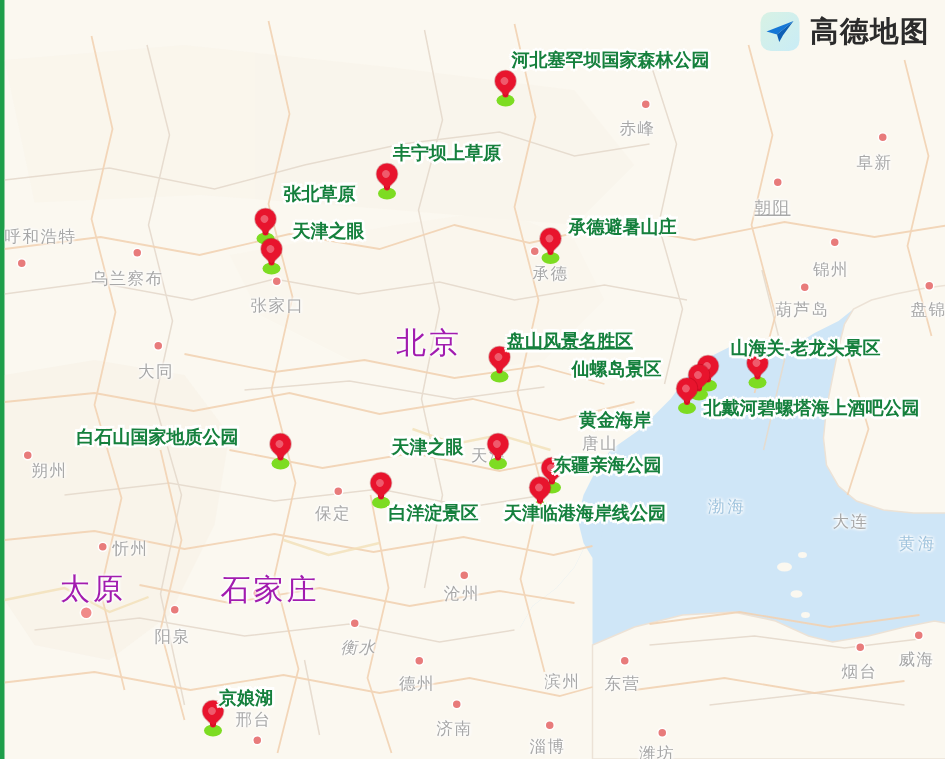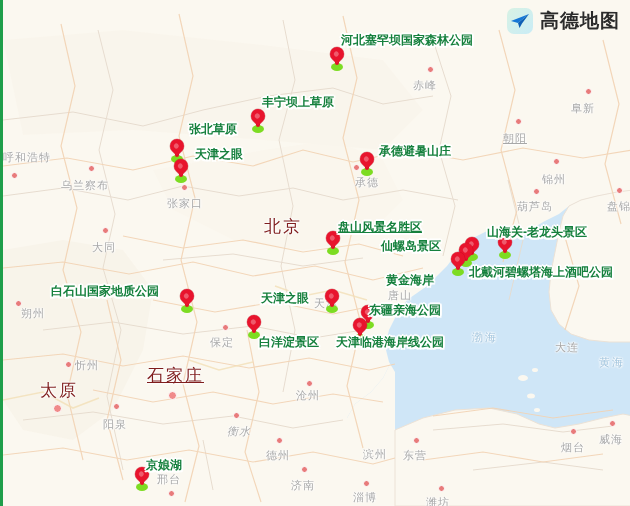--- a/index.html
+++ b/index.html
@@ -17,21 +17,21 @@
   .sea{position:absolute;pointer-events:none;}
 
   
   .city{
     position:absolute;color:#9a9a9a;white-space:nowrap;
     font-size:13px;letter-spacing:1.5px;
     text-shadow:0 0 2px #fff,0 0 3px #fff,1px 0 2px #fff,-1px 0 2px #fff;
     pointer-events:none;
   }
   .city.sm{font-size:11px;letter-spacing:1px;color:#a8a8a8;}
-  .city.big{font-size:17px;letter-spacing:2px;color:#7f1d1d;}
+  .city.big{font-size:20px;letter-spacing:2px;color:#a21caf;}
   .city.sea{color:#9fc3dd;letter-spacing:2px;}
   .citydot{
     position:absolute;width:5px;height:5px;border-radius:50%;
     background:#e87b7b;border:1px solid #fff;pointer-events:none;
   }
   .citydot.big{width:7px;height:7px;background:#f08a8a;}
 
   
   .poi{
     position:absolute;white-space:nowrap;font-weight:bold;
@@ -186,21 +186,21 @@
       <div class="city sm" style="left: 352px; top: 175px;">承德</div>
       <div class="citydot" style="left: 397px; top: 277px;"></div>
       <div class="city sm" style="left: 385px; top: 288px;">唐山</div>
       <div class="citydot" style="left: 322px; top: 291px;"></div>
       <div class="city sm" style="left: 311px; top: 296px;">天津</div>
       <div class="citydot" style="left: 219px; top: 324px;"></div>
       <div class="city sm" style="left: 207px; top: 335px;">保定</div>
       <div class="citydot" style="left: 62px; top: 361px;"></div>
       <div class="city sm" style="left: 72px; top: 358px;">忻州</div>
       <div class="citydot big" style="left: 165px; top: 391px;"></div>
-      <div class="city big" style="left: 144px; top: 364px; text-decoration: underline;">石家庄</div>
+      <div class="city big" style="left: 144px; top: 380px;">石家庄</div>
       <div class="citydot big" style="left: 50px; top: 404px;"></div>
       <div class="city big" style="left: 37px; top: 379px;">太原</div>
       <div class="citydot" style="left: 303px; top: 380px;"></div>
       <div class="city sm" style="left: 293px; top: 388px;">沧州</div>
       <div class="citydot" style="left: 110px; top: 403px;"></div>
       <div class="city sm" style="left: 100px; top: 417px;">阳泉</div>
       <div class="citydot" style="left: 230px; top: 412px;"></div>
       <div class="city sm" style="left: 224px; top: 424px; font-style: italic;">衡水</div>
       <div class="citydot" style="left: 273px; top: 437px;"></div>
       <div class="city sm" style="left: 263px; top: 448px;">德州</div>

